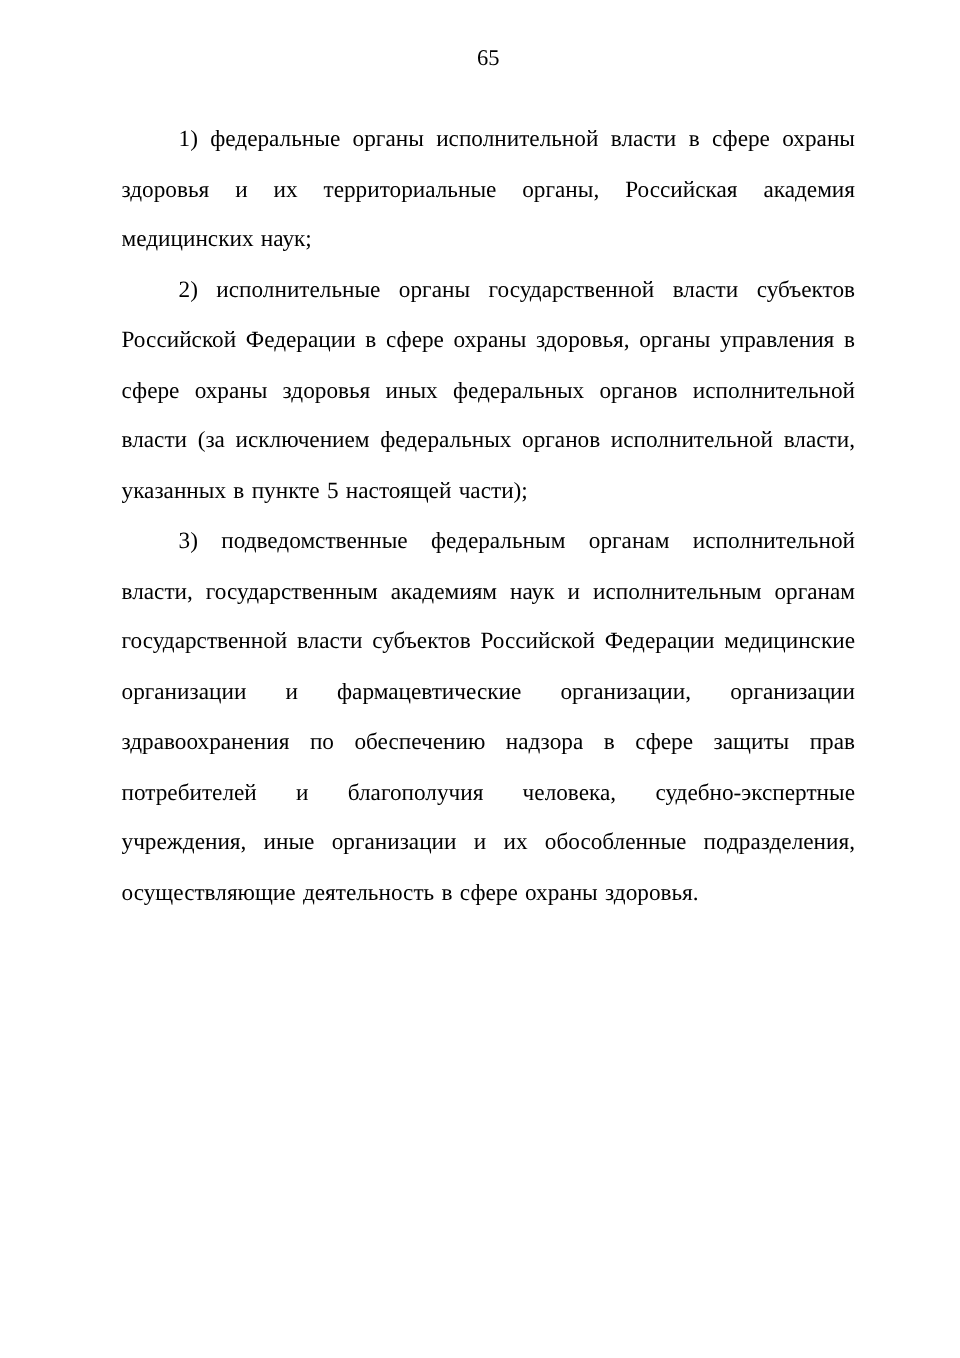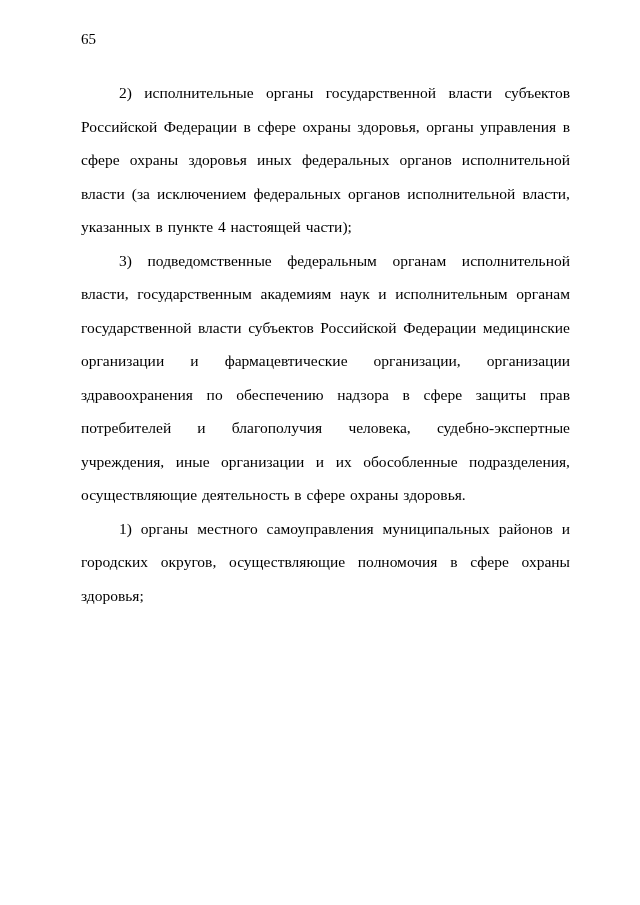--- a/index.html
+++ b/index.html
@@ -12,40 +12,40 @@
       width: 640px;
       height: 905px;
       background: #ffffff;
       box-sizing: border-box;
       padding: 30px 70px 0 81px;
       font-family: "Liberation Serif", "DejaVu Serif", serif;
       color: #000000;
       overflow: hidden;
     }
     .page-number {
-      text-align: left;
+      text-align: center;
       font-size: 15px;
       line-height: 18px;
       margin: 0 0 28px 0;
     }
     p.para {
       margin: 0;
       font-size: 15.5px;
       line-height: 33.5px;
       text-align: justify;
       text-indent: 38px;
       word-spacing: 1px;
     }
   </style>
 </head>
 <body>
 
 <div class="page">
   <div class="page-number">65</div>
 
+  <p class="para">1) федеральные органы исполнительной власти в сфере охраны здоровья и их территориальные органы, Российская академия медицинских наук;</p>
 
-  <p class="para">2) исполнительные органы государственной власти субъектов Российской Федерации в сфере охраны здоровья, органы управления в сфере охраны здоровья иных федеральных органов исполнительной власти (за исключением федеральных органов исполнительной власти, указанных в пункте 4 настоящей части);</p>
+  <p class="para">2) исполнительные органы государственной власти субъектов Российской Федерации в сфере охраны здоровья, органы управления в сфере охраны здоровья иных федеральных органов исполнительной власти (за исключением федеральных органов исполнительной власти, указанных в пункте 5 настоящей части);</p>
 
   <p class="para">3) подведомственные федеральным органам исполнительной власти, государственным академиям наук и исполнительным органам государственной власти субъектов Российской Федерации медицинские организации и фармацевтические организации, организации здравоохранения по обеспечению надзора в сфере защиты прав потребителей и благополучия человека, судебно-экспертные учреждения, иные организации и их обособленные подразделения, осуществляющие деятельность в сфере охраны здоровья.</p>
 
 
-  <p class="para">1) органы местного самоуправления муниципальных районов и городских округов, осуществляющие полномочия в сфере охраны здоровья;</p>
 </div>
 
 </body></html>

